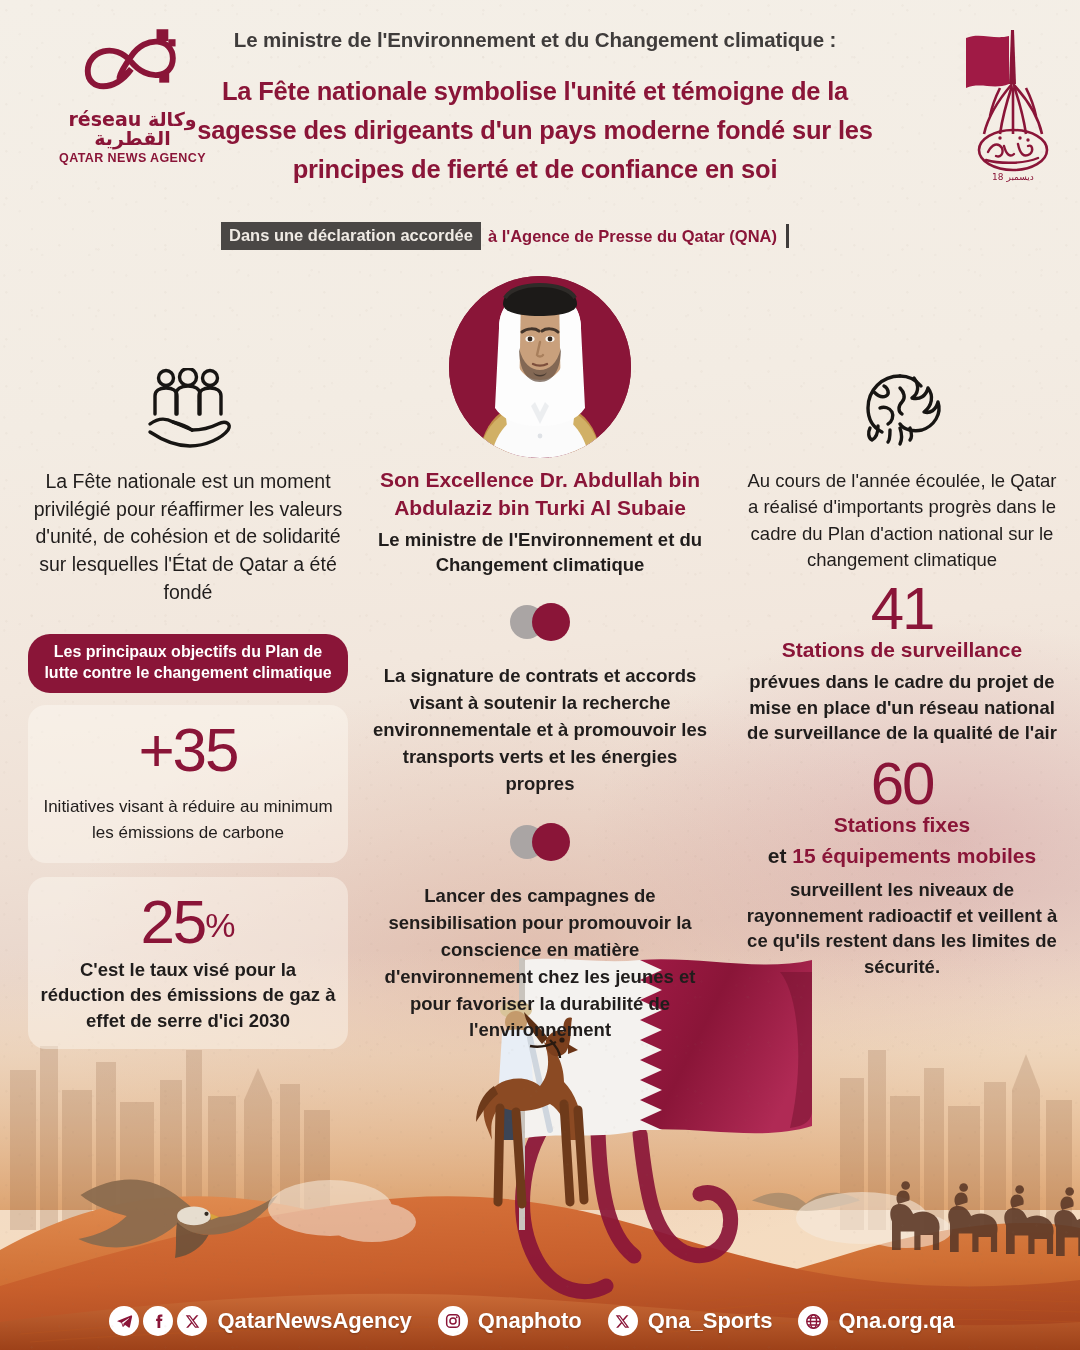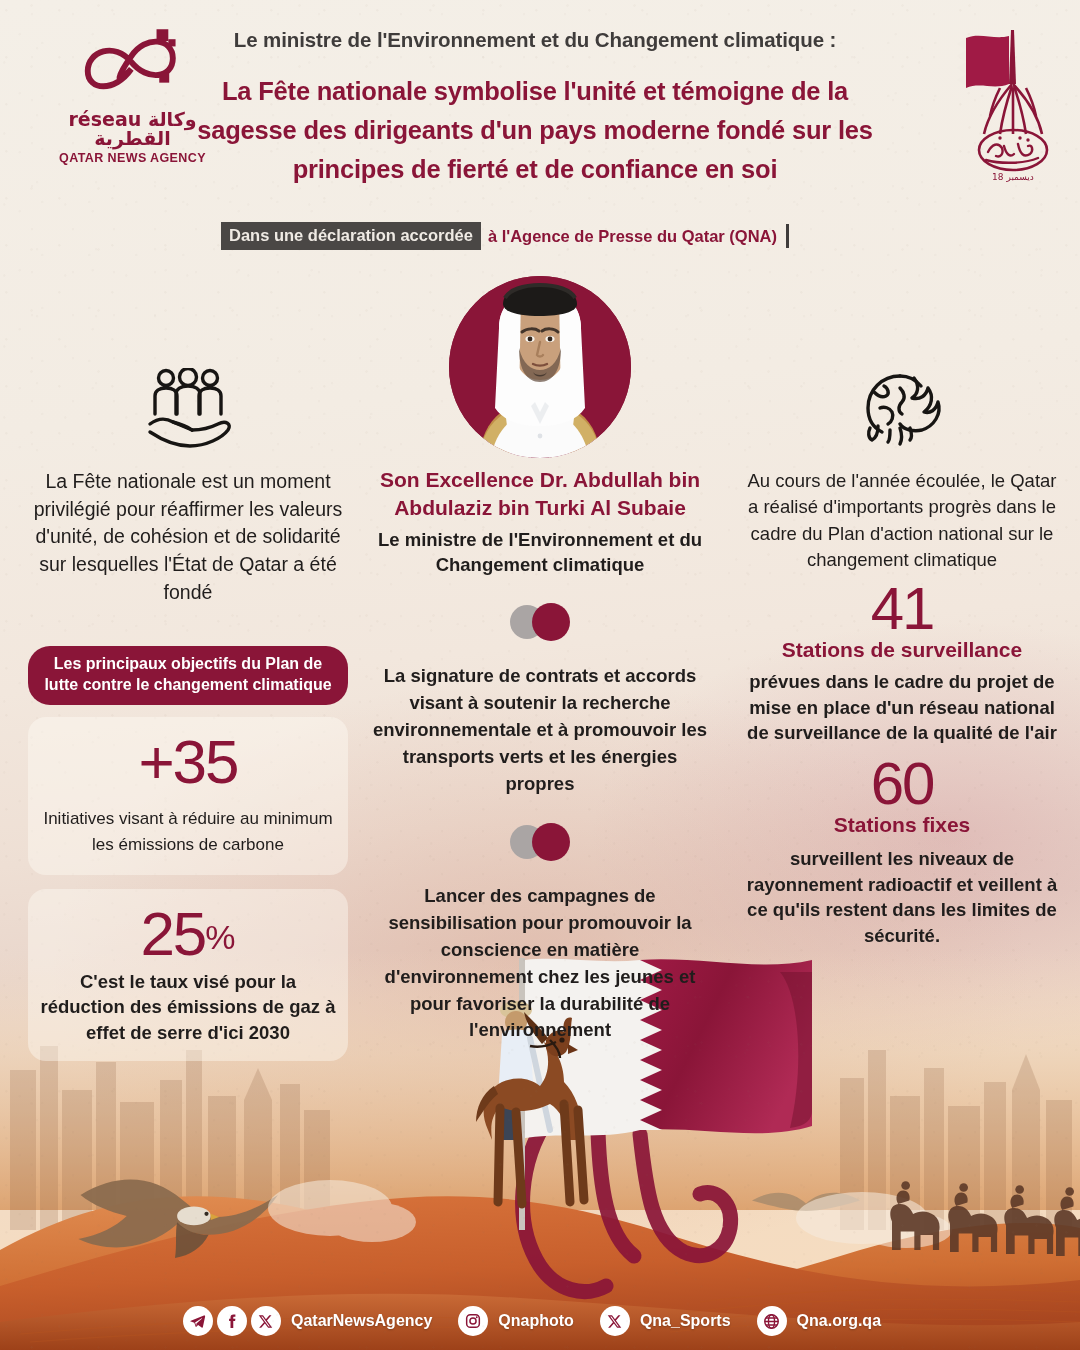--- a/index.html
+++ b/index.html
@@ -86,21 +86,21 @@
   .mixed{font-size:21px;font-weight:bold;line-height:1.3;color:#201d1c;margin-top:4px;}
   .mixed em{font-style:normal;color:#8A1538;}
 
   
   .scene{position:absolute;left:0;bottom:0;width:1080px;height:400px;overflow:hidden;}
   .footer-bar{position:absolute;left:0;bottom:0;width:1080px;height:58px;
     display:flex;align-items:center;justify-content:center;gap:10px;}
   .soc-group{display:flex;align-items:center;gap:4px;}
   .soc-ic{width:30px;height:30px;border-radius:50%;background:#fff;
     display:flex;align-items:center;justify-content:center;flex:0 0 auto;}
-  .soc-txt{color:#fff;font-size:16px;font-weight:bold;margin-left:6px;margin-right:16px;
+  .soc-txt{color:#fff;font-size:22px;font-weight:bold;margin-left:6px;margin-right:16px;
     text-shadow:0 1px 2px rgba(0,0,0,.25);}
 </style>
 </head>
 <body>
 
 <div class="poster">
 
   <div class="scene">
     <svg width="1080" height="400" viewBox="0 0 1080 400">
       <defs>
@@ -422,21 +422,21 @@
           <path d="M36 46 L36 26 C36 21 41 18 48 18 C55 18 60 21 60 26 L60 46"></path>
           <path d="M59 46 L59 28 C59 23 63 20 70 20 C77 20 81 23 81 28 L81 46"></path>
           <path d="M10 56 C18 50 26 50 33 54 L52 62"></path>
           <path d="M52 62 C60 62 70 60 78 56 C86 52 92 56 88 62 C82 70 66 78 50 78 C36 78 22 72 10 64"></path>
           <path d="M33 54 C40 56 47 58 52 62"></path>
         </g>
       </svg>
     </div>
     <div class="body-text">La Fête nationale est un moment privilégié pour réaffirmer les valeurs d'unité, de cohésion et de solidarité sur lesquelles l'État de Qatar a été fondé</div>
 
-    <div style="margin-top:40px;border-radius:9px;">
+    <div style="margin-top:28px;border-radius:9px;">
       <span class="pill">Les principaux objectifs du Plan de lutte contre le changement climatique</span>
     </div>
 
     <div class="card">
       <div class="bignum">+35</div>
       <div class="cap">Initiatives visant à réduire au minimum les émissions de carbone</div>
     </div>
 
     <div class="card" style="margin-top:14px;">
       <div class="bignum">
@@ -481,16 +481,19 @@
       </svg>
     </div>
     <div class="body-text sm">Au cours de l'année écoulée, le Qatar a réalisé d'importants progrès dans le cadre du Plan d'action national sur le changement climatique</div>
 
     <div class="bignum r">41</div>
     <div class="stat-label">Stations de surveillance</div>
     <div class="cap b" style="margin-top:6px;">prévues dans le cadre du projet de mise en place d'un réseau national de surveillance de la qualité de l'air</div>
 
     <div class="bignum r" style="margin-top:8px;">60</div>
     <div class="stat-label">Stations fixes</div>
+    <div class="mixed">
+      <span>et </span><em>15 équipements mobiles</em>
+    </div>
     <div class="cap b" style="margin-top:8px;text-align:center;">surveillent les niveaux de rayonnement radioactif et veillent à ce qu'ils restent dans les limites de sécurité.</div>
   </div>
 
 </div>
 
 </body></html>

